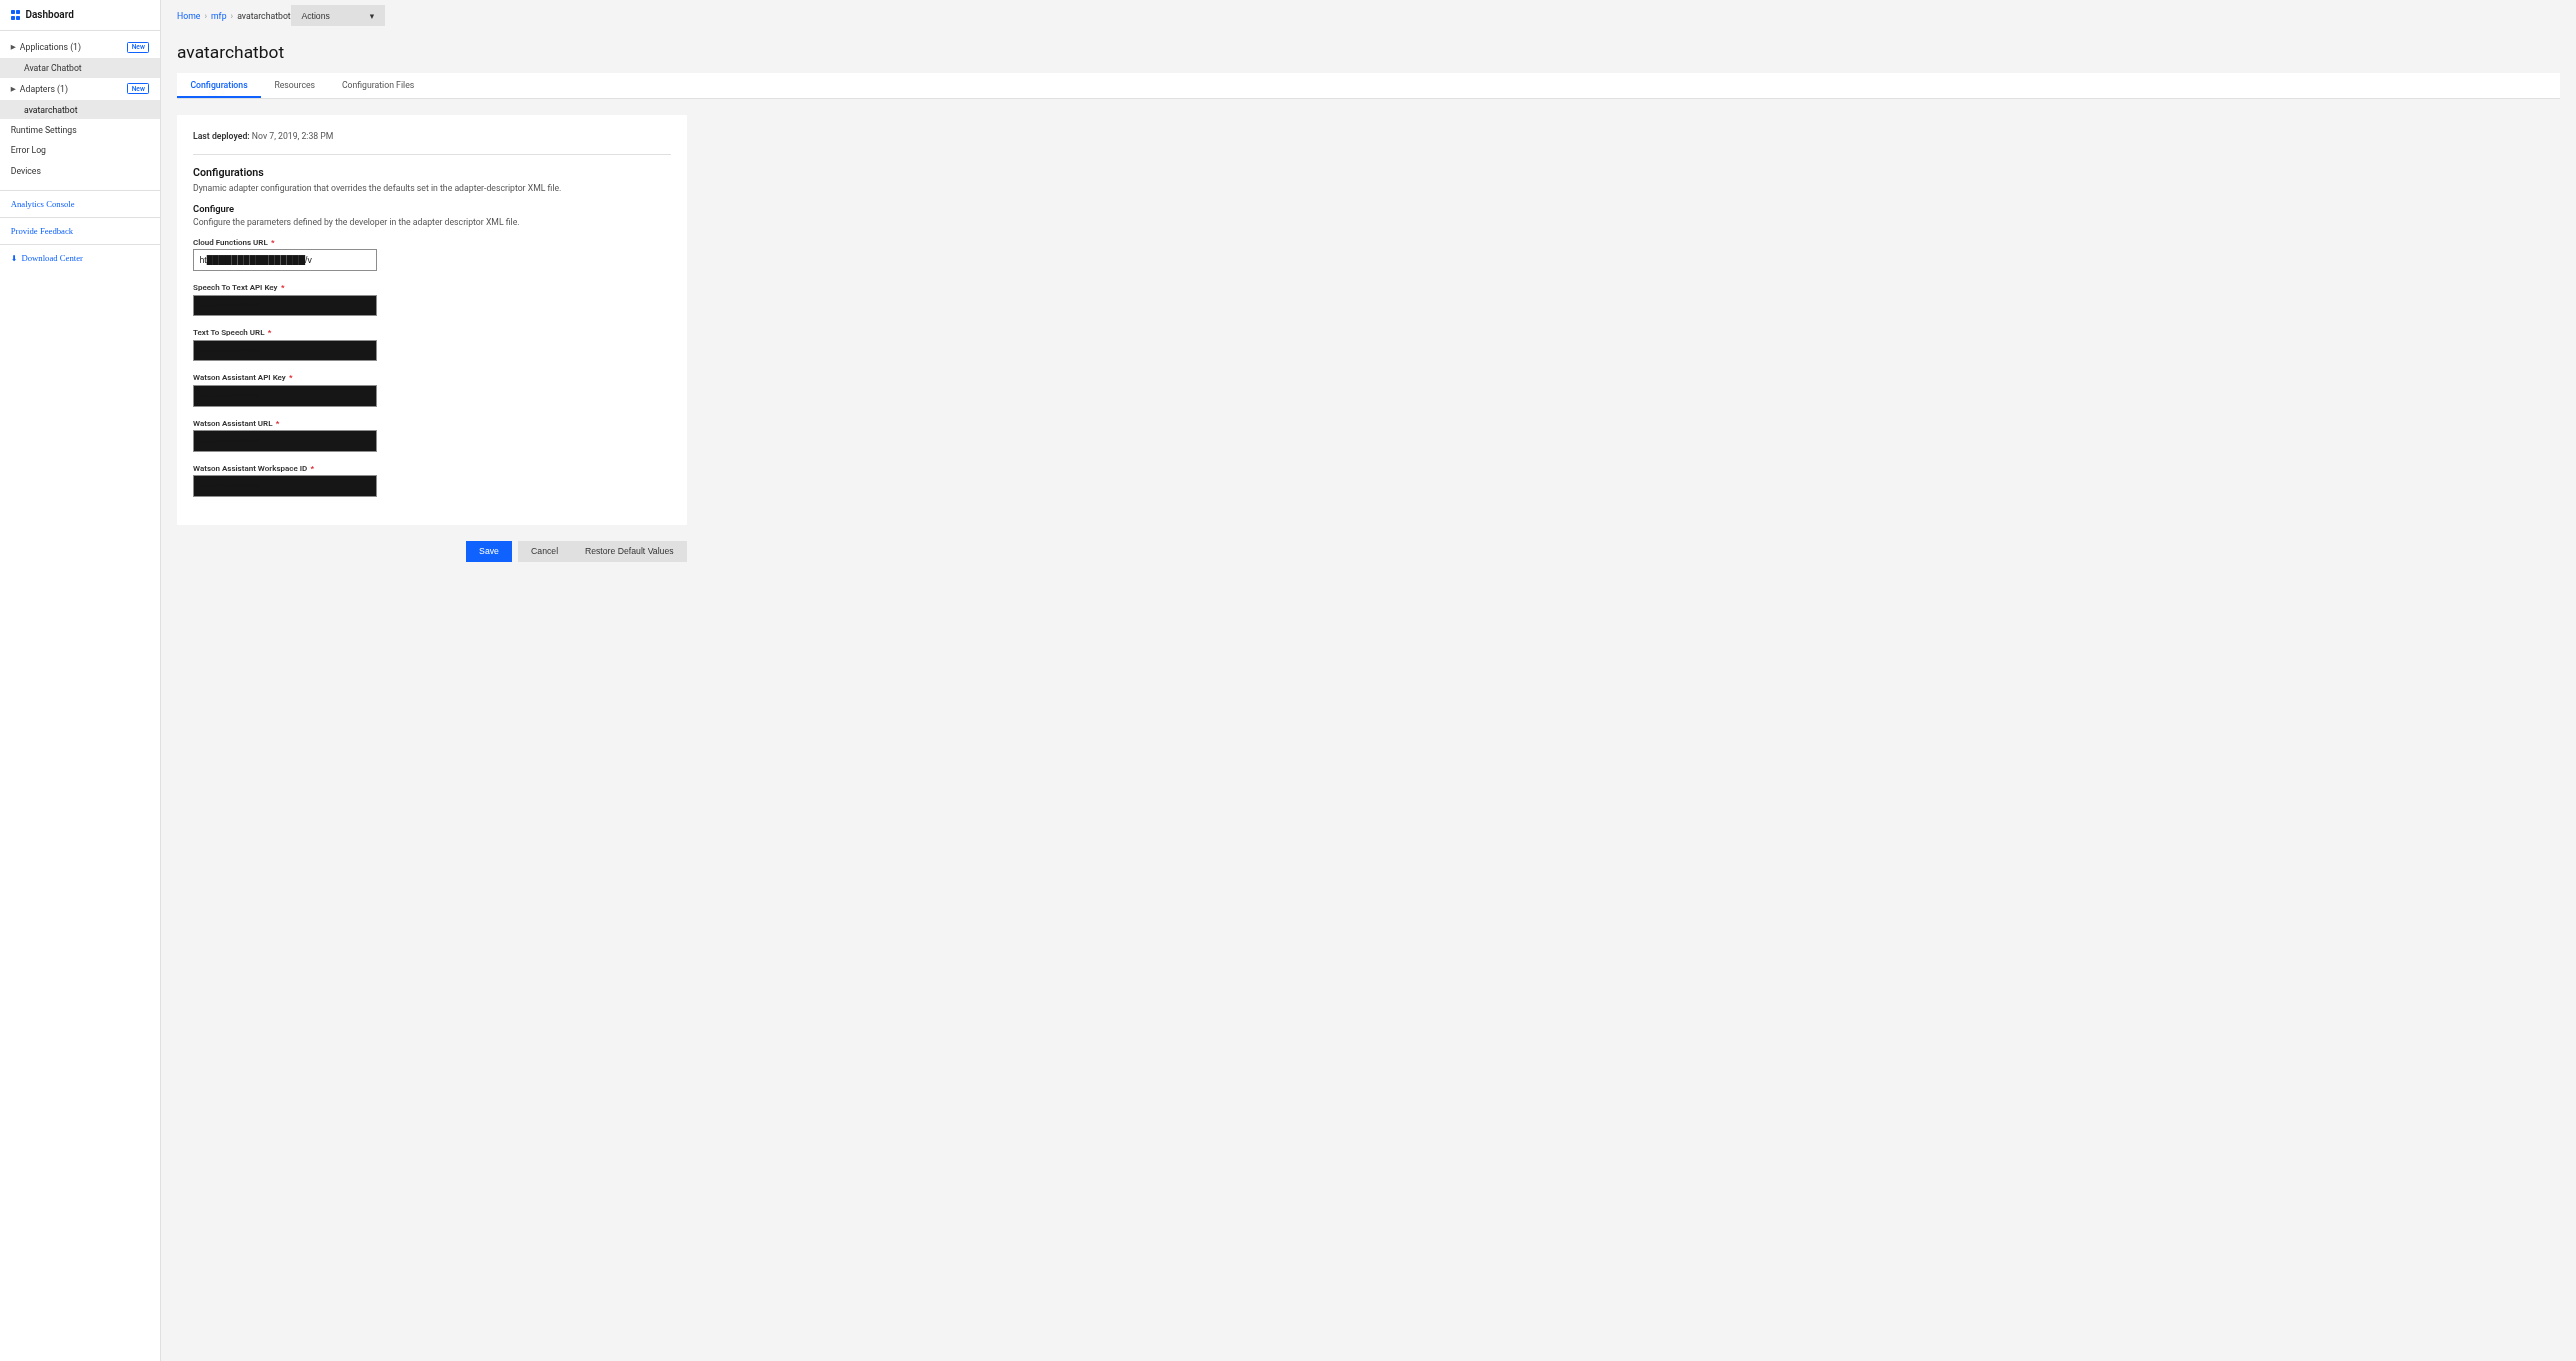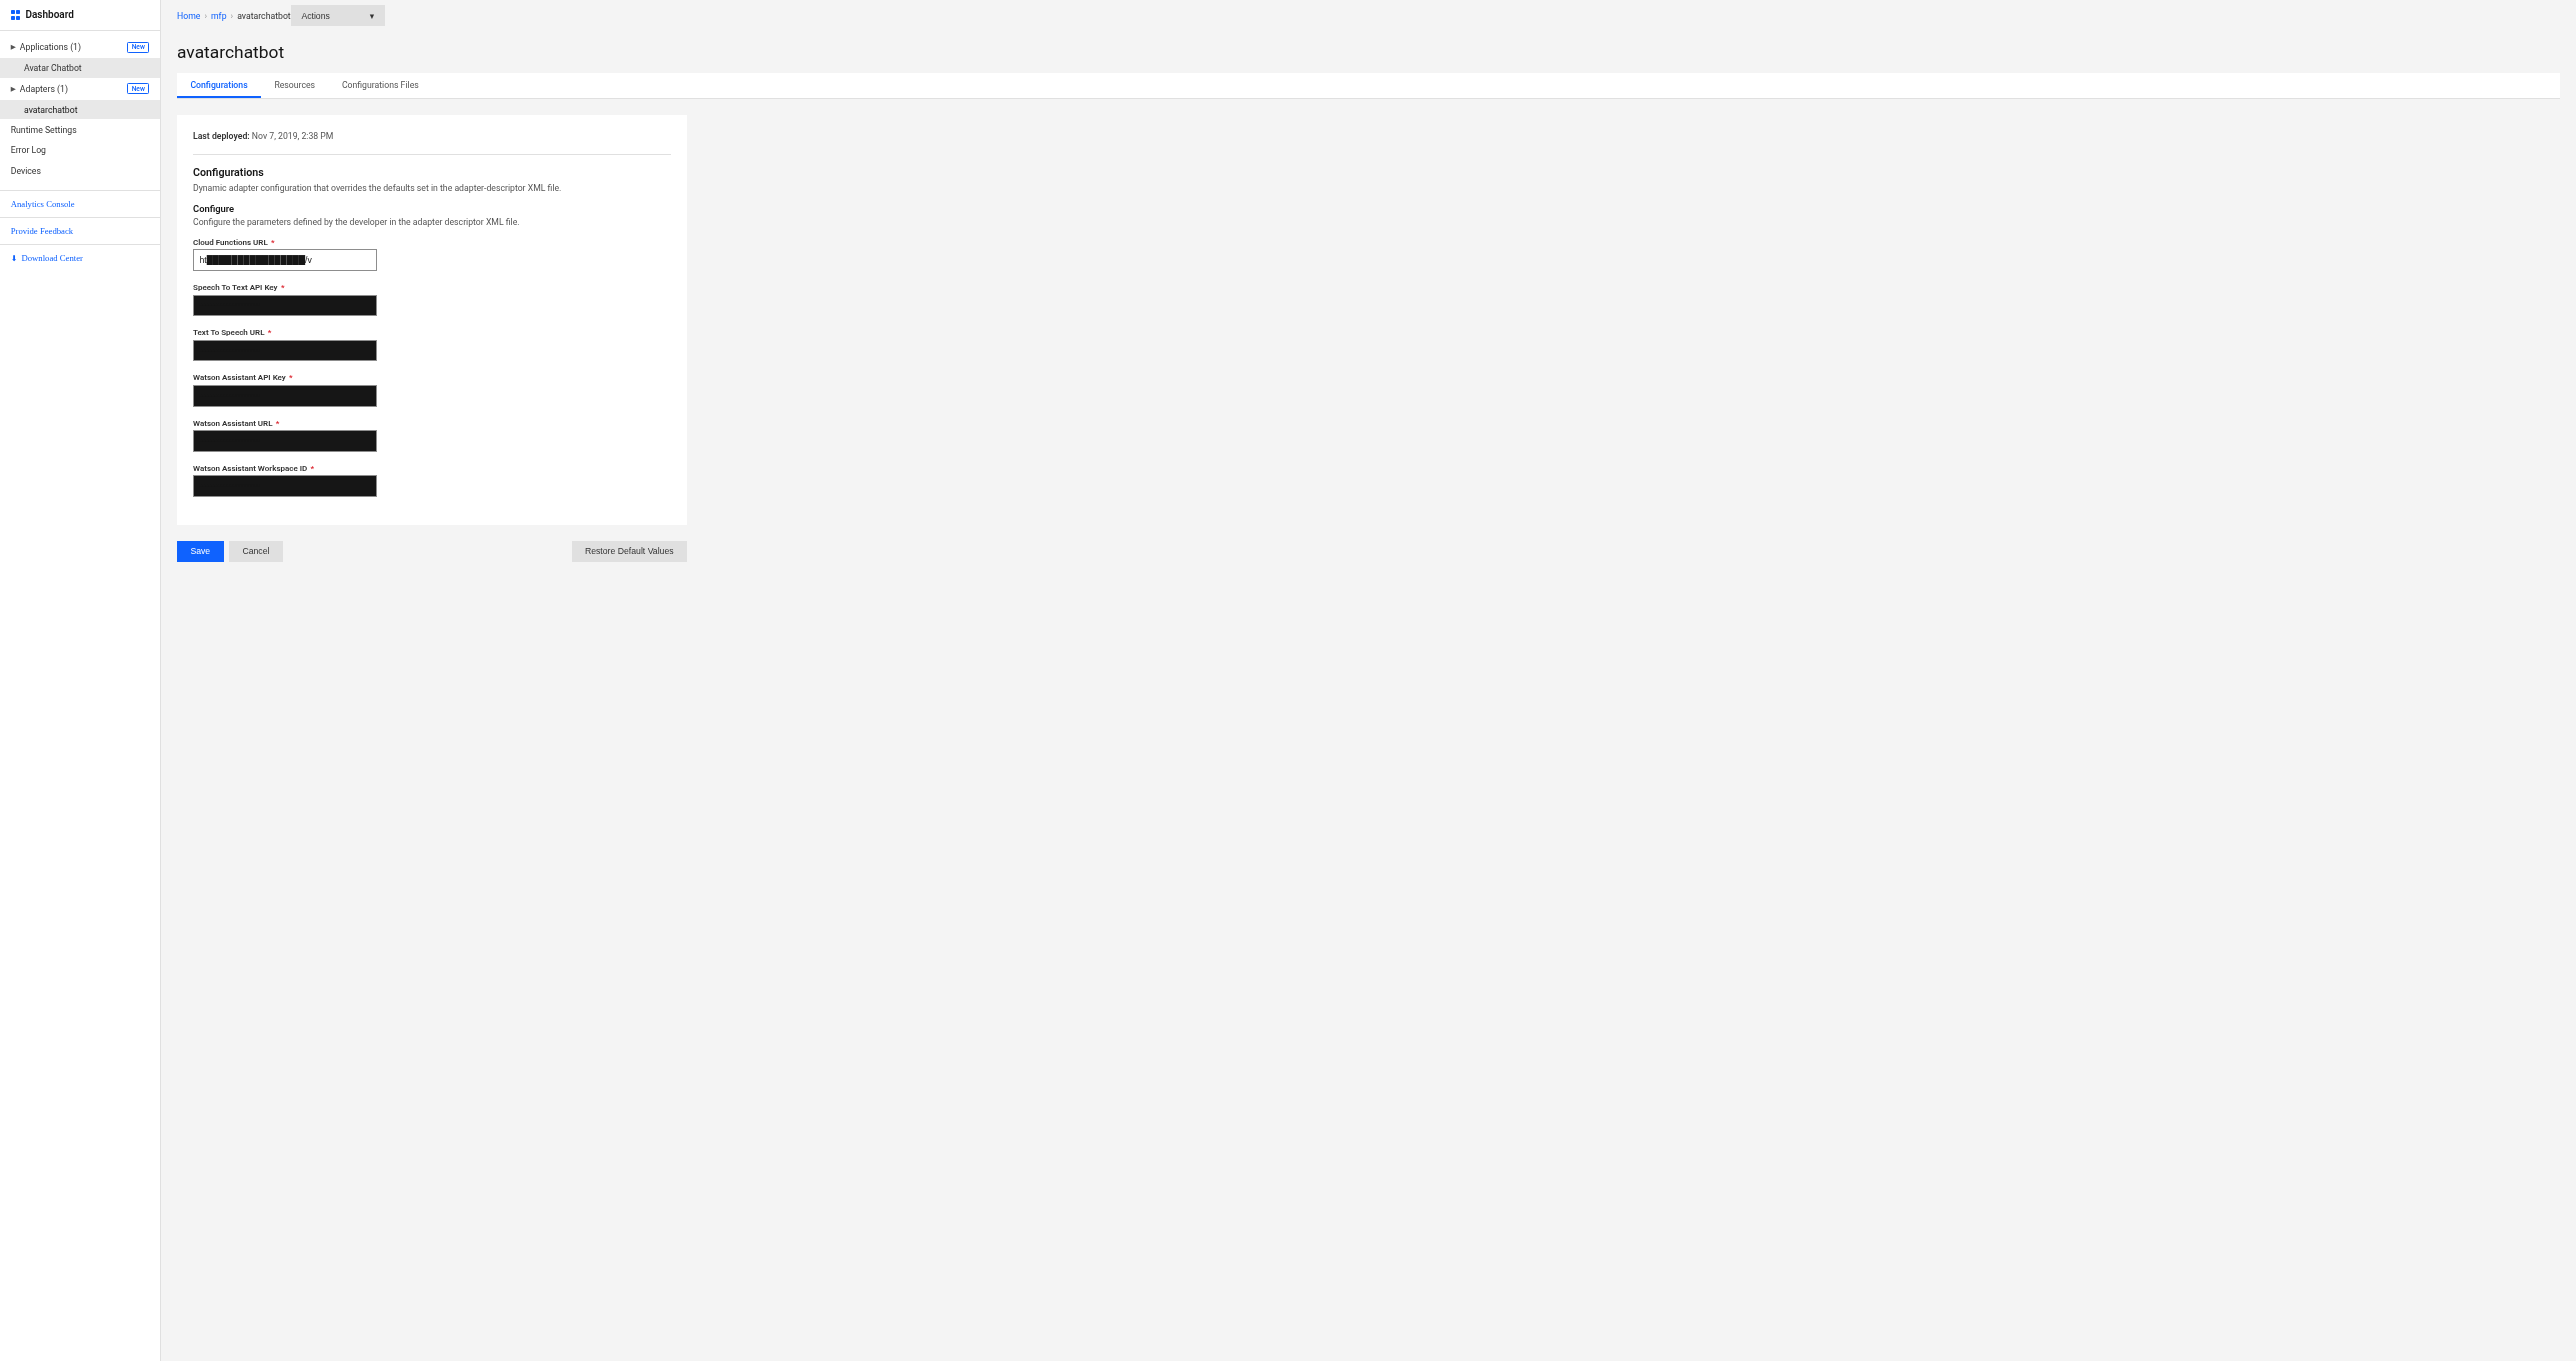--- a/index.html
+++ b/index.html
@@ -294,21 +294,21 @@
     .form-input.redacted {
       background: #161616;
       color: #161616;
       border-color: #8d8d8d;
     }
 
     
     .buttons-row {
       display: flex;
       align-items: center;
-      justify-content: space-between;
+      justify-content: flex-end;
       margin-top: 16px;
       max-width: 510px;
     }
 
     .buttons-left {
       display: flex;
       gap: 5.4px;
     }
 
     .btn-primary {
@@ -430,21 +430,21 @@
     <h1 class="page-title">avatarchatbot</h1>
 
     <div class="tabs">
       <div class="tab active">
         <span>Configurations</span>
       </div>
       <div class="tab">
         <span>Resources</span>
       </div>
       <div class="tab">
-        <span>Configurations Files</span>
+        <span>Configuration Files</span>
       </div>
     </div>
 
     <div class="content-card">
       <p class="last-deployed">
         <strong>Last deployed:</strong>
         <span>Nov 7, 2019, 2:38 PM</span>
       </p>
 
       <hr class="divider">

